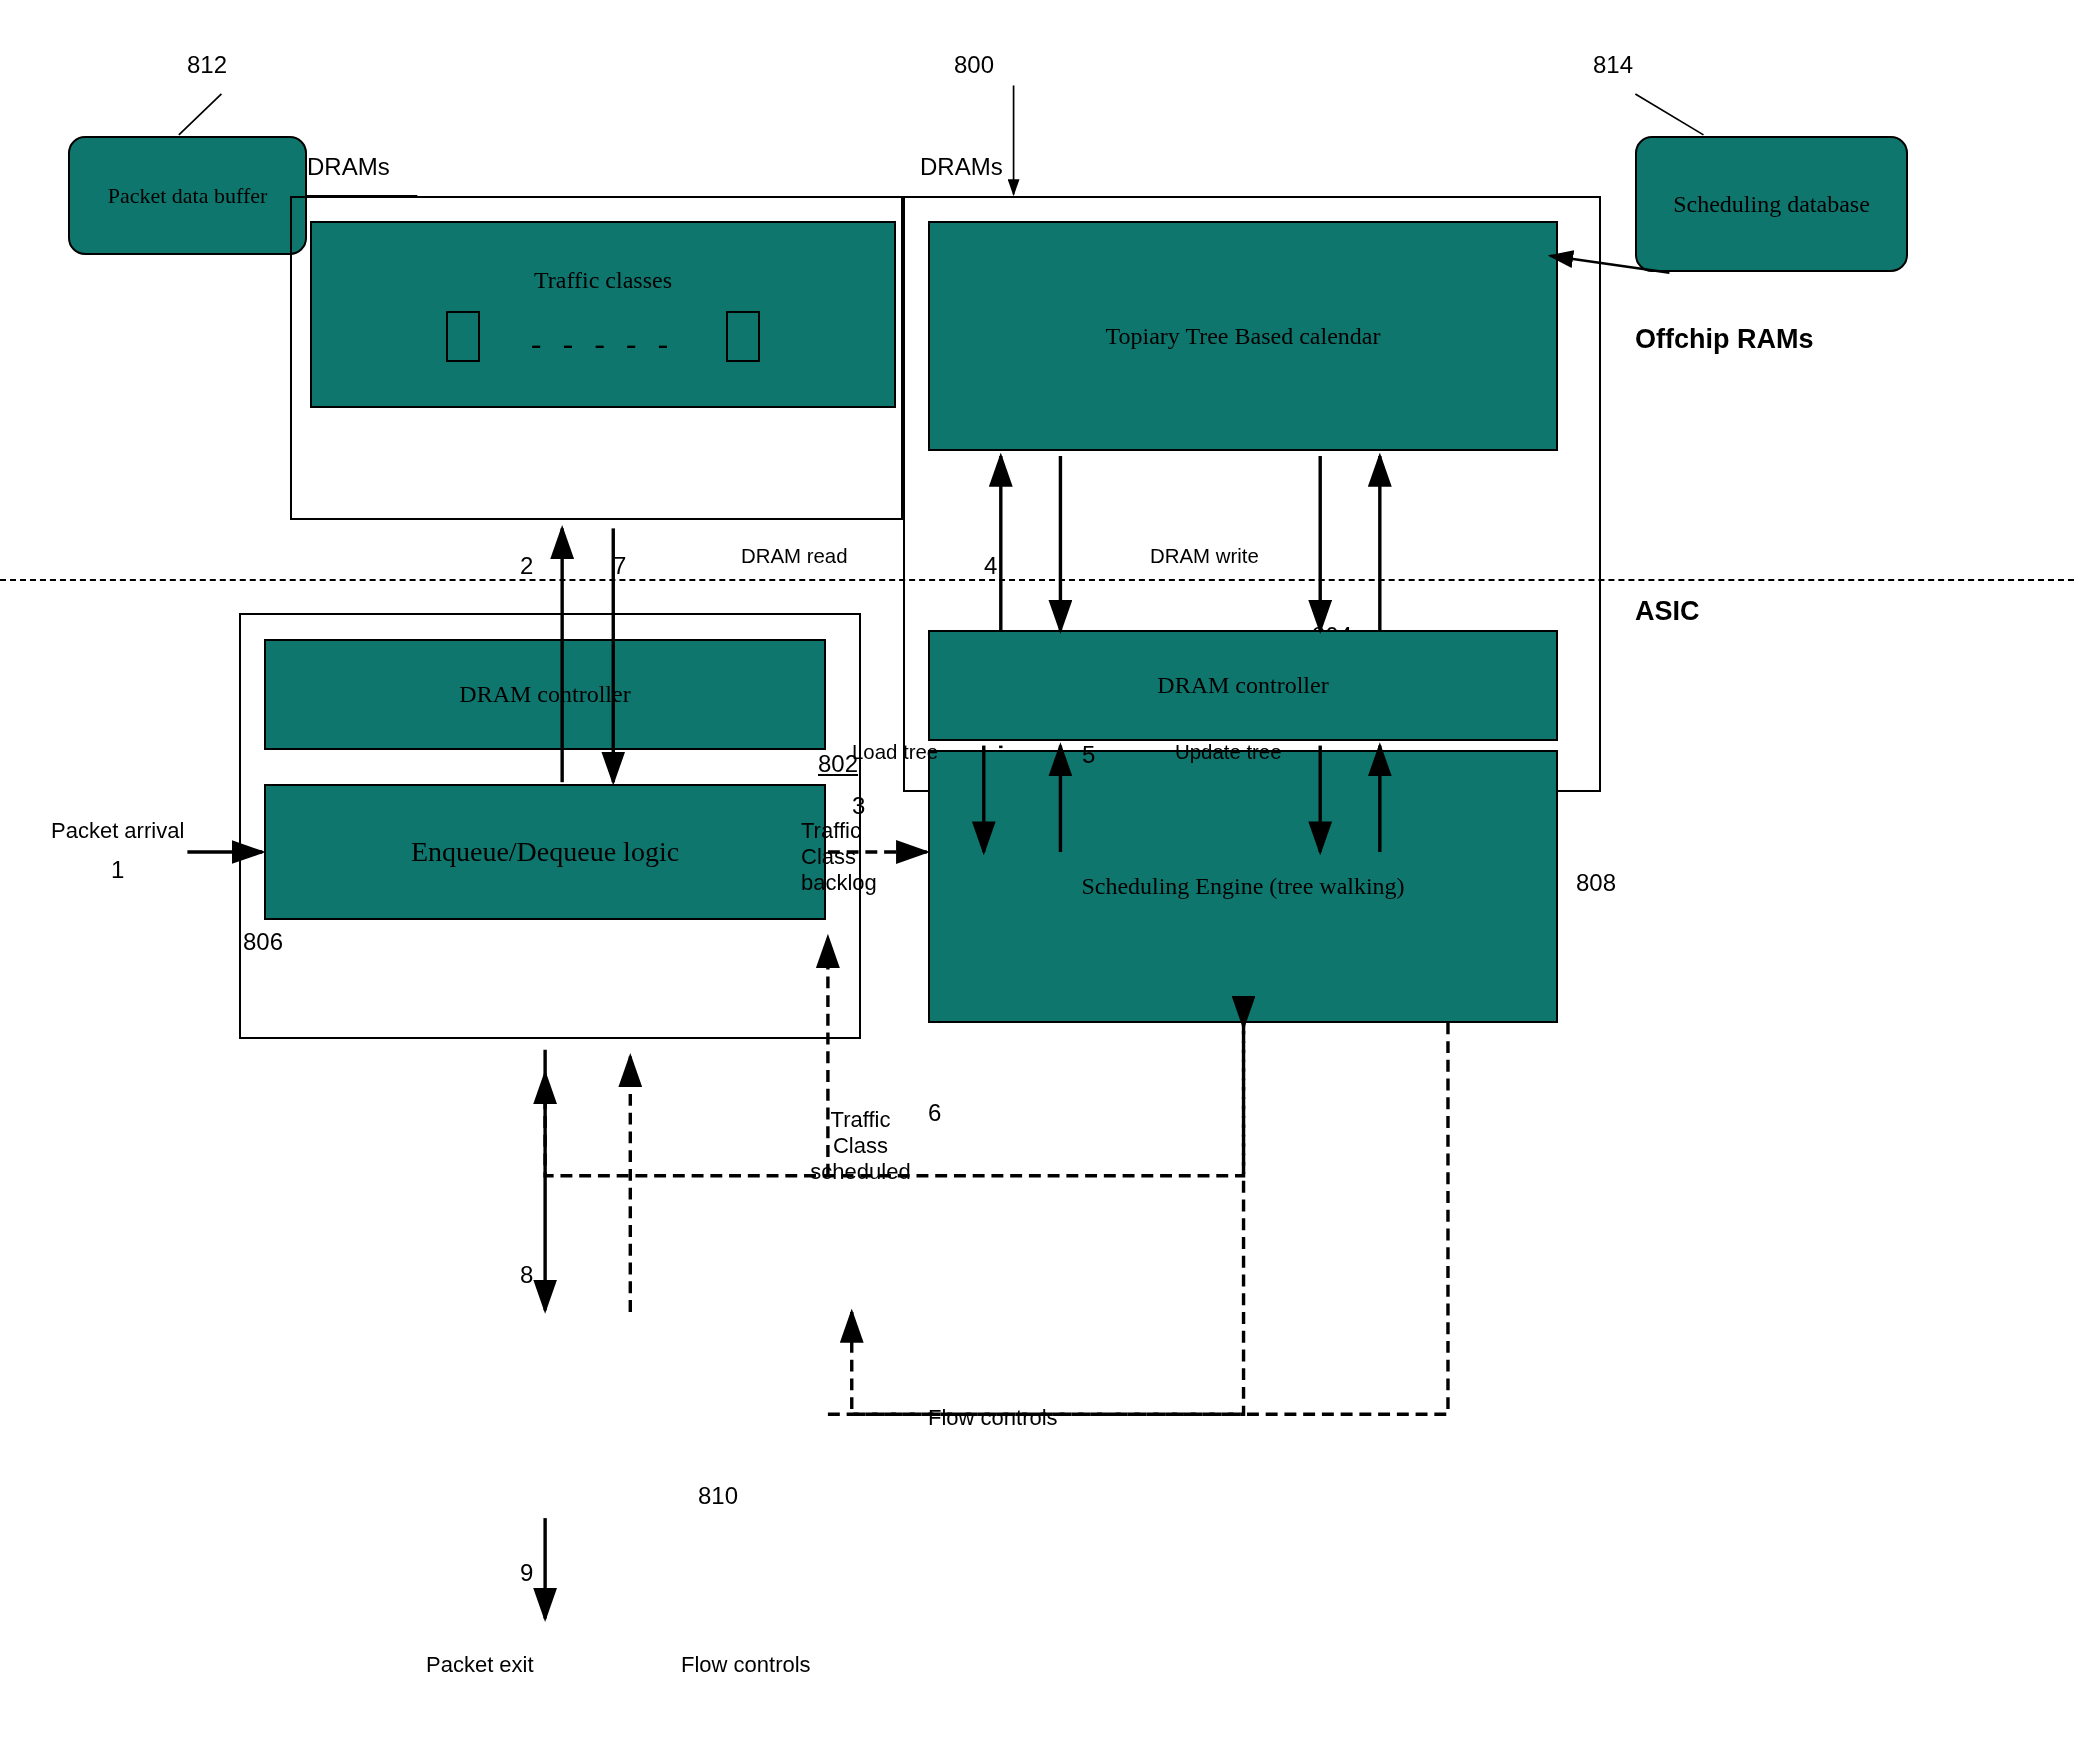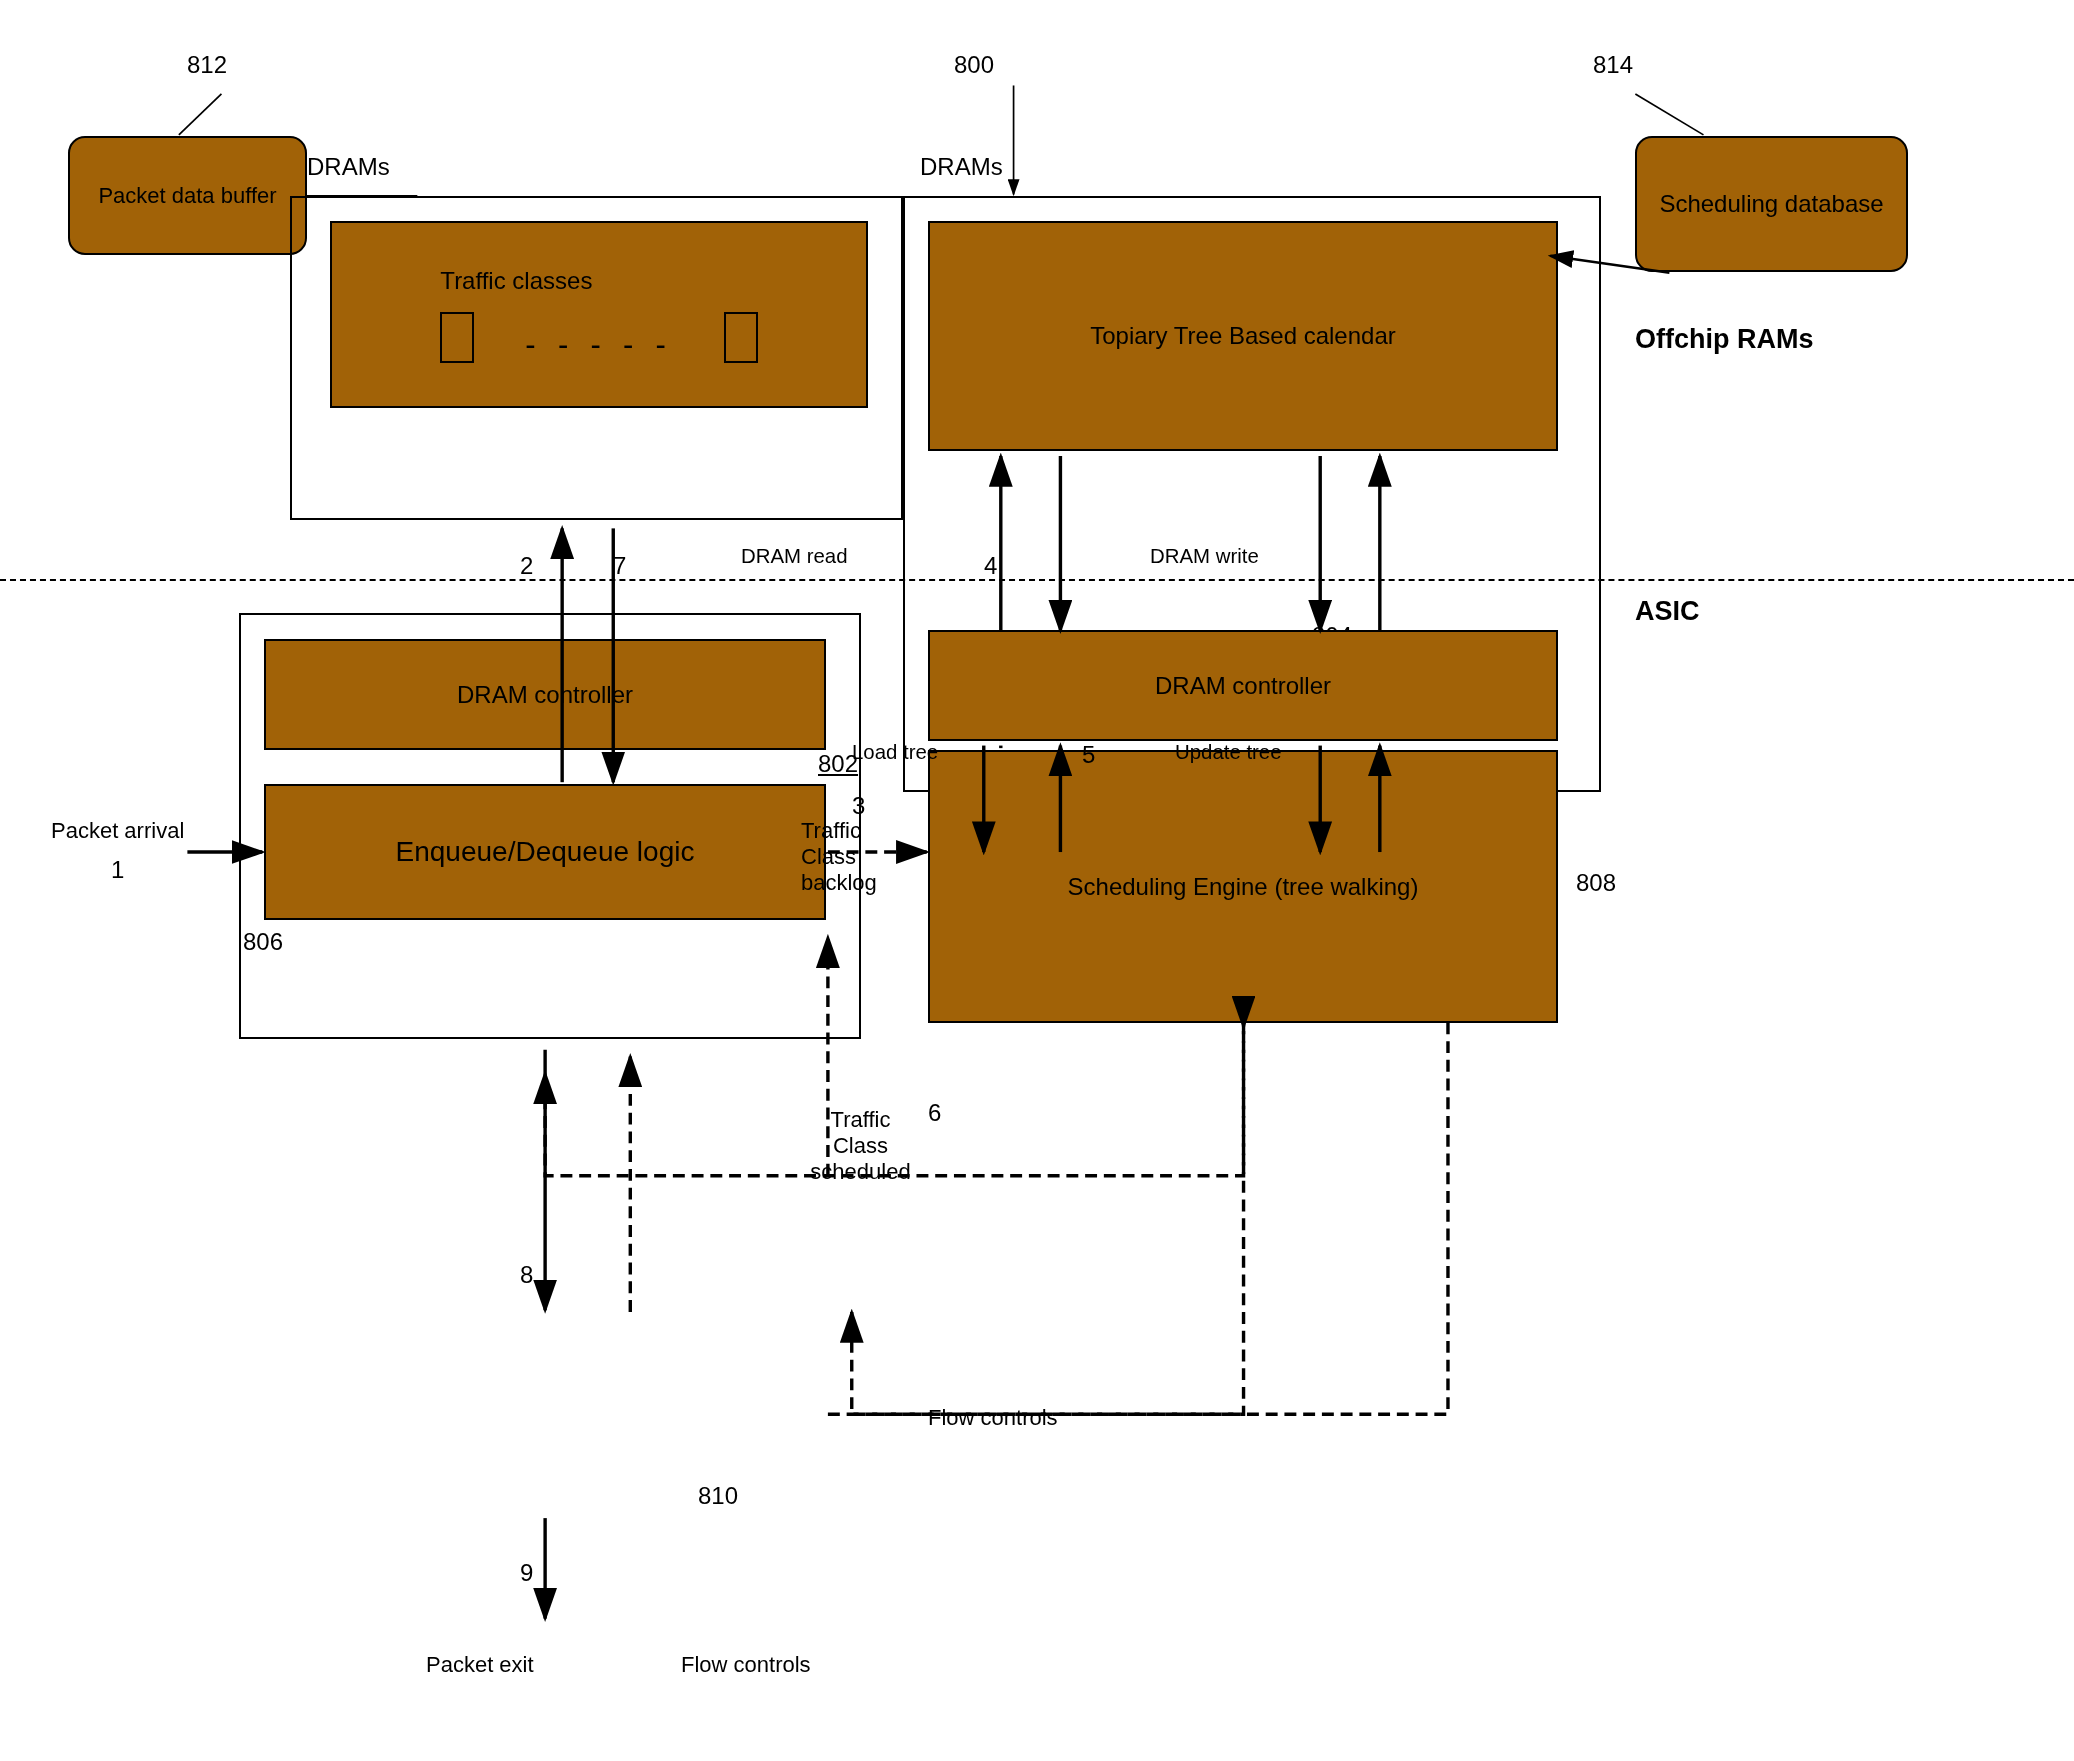--- a/index.html
+++ b/index.html
@@ -22,25 +22,27 @@
       font-size: 24px;
       color: #000000;
       text-align: center;
     }
     .label-lg {
       font-size: 27px;
     }
     .box {
       position: absolute;
       border: 2.6px solid #000;
-      background: #a16207;
+      background: #0f766e;
       display: flex;
       align-items: center;
       justify-content: center;
+      text-align: center;
       font-size: 24px;
+      font-family: Liberation Serif, serif;
     }
     .box-rounded {
       border-radius: 17px;
     }
     .section-box {
       position: absolute;
       border: 2.6px solid #000;
       background: transparent;
     }
     svg.arrows {
@@ -60,21 +62,21 @@
   <div class="label" style="left:954px; top:51px;">800</div>
   <div class="label" style="left:1593px; top:51px;">814</div>
 
   <div class="box box-rounded" style="left:68px; top:136px; width:239px; height:119px; font-size:22px;">Packet
 data buffer</div>
 
   <div class="label" style="left:307px; top:153px;">DRAMs</div>
 
   <div class="section-box" style="left:290px; top:196px; width:613px; height:324px;"></div>
 
-  <div class="box" style="left:330px; top:221px; width:538px; height:187px; font-size:24px;">
+  <div class="box" style="left:310px; top:221px; width:586px; height:187px; font-size:24px;">
     <div>
       <div>Traffic classes</div>
 
       <div style="display:flex; justify-content:center; align-items:flex-end; gap:51px; margin-top:17px;">
         <div style="width:34px; height:51px; border:2.6px solid #000;"></div>
         <div style="font-size:31px; letter-spacing:6.8px;">- - - - -</div>
         <div style="width:34px; height:51px; border:2.6px solid #000;"></div>
       </div>
     </div>
   </div>

